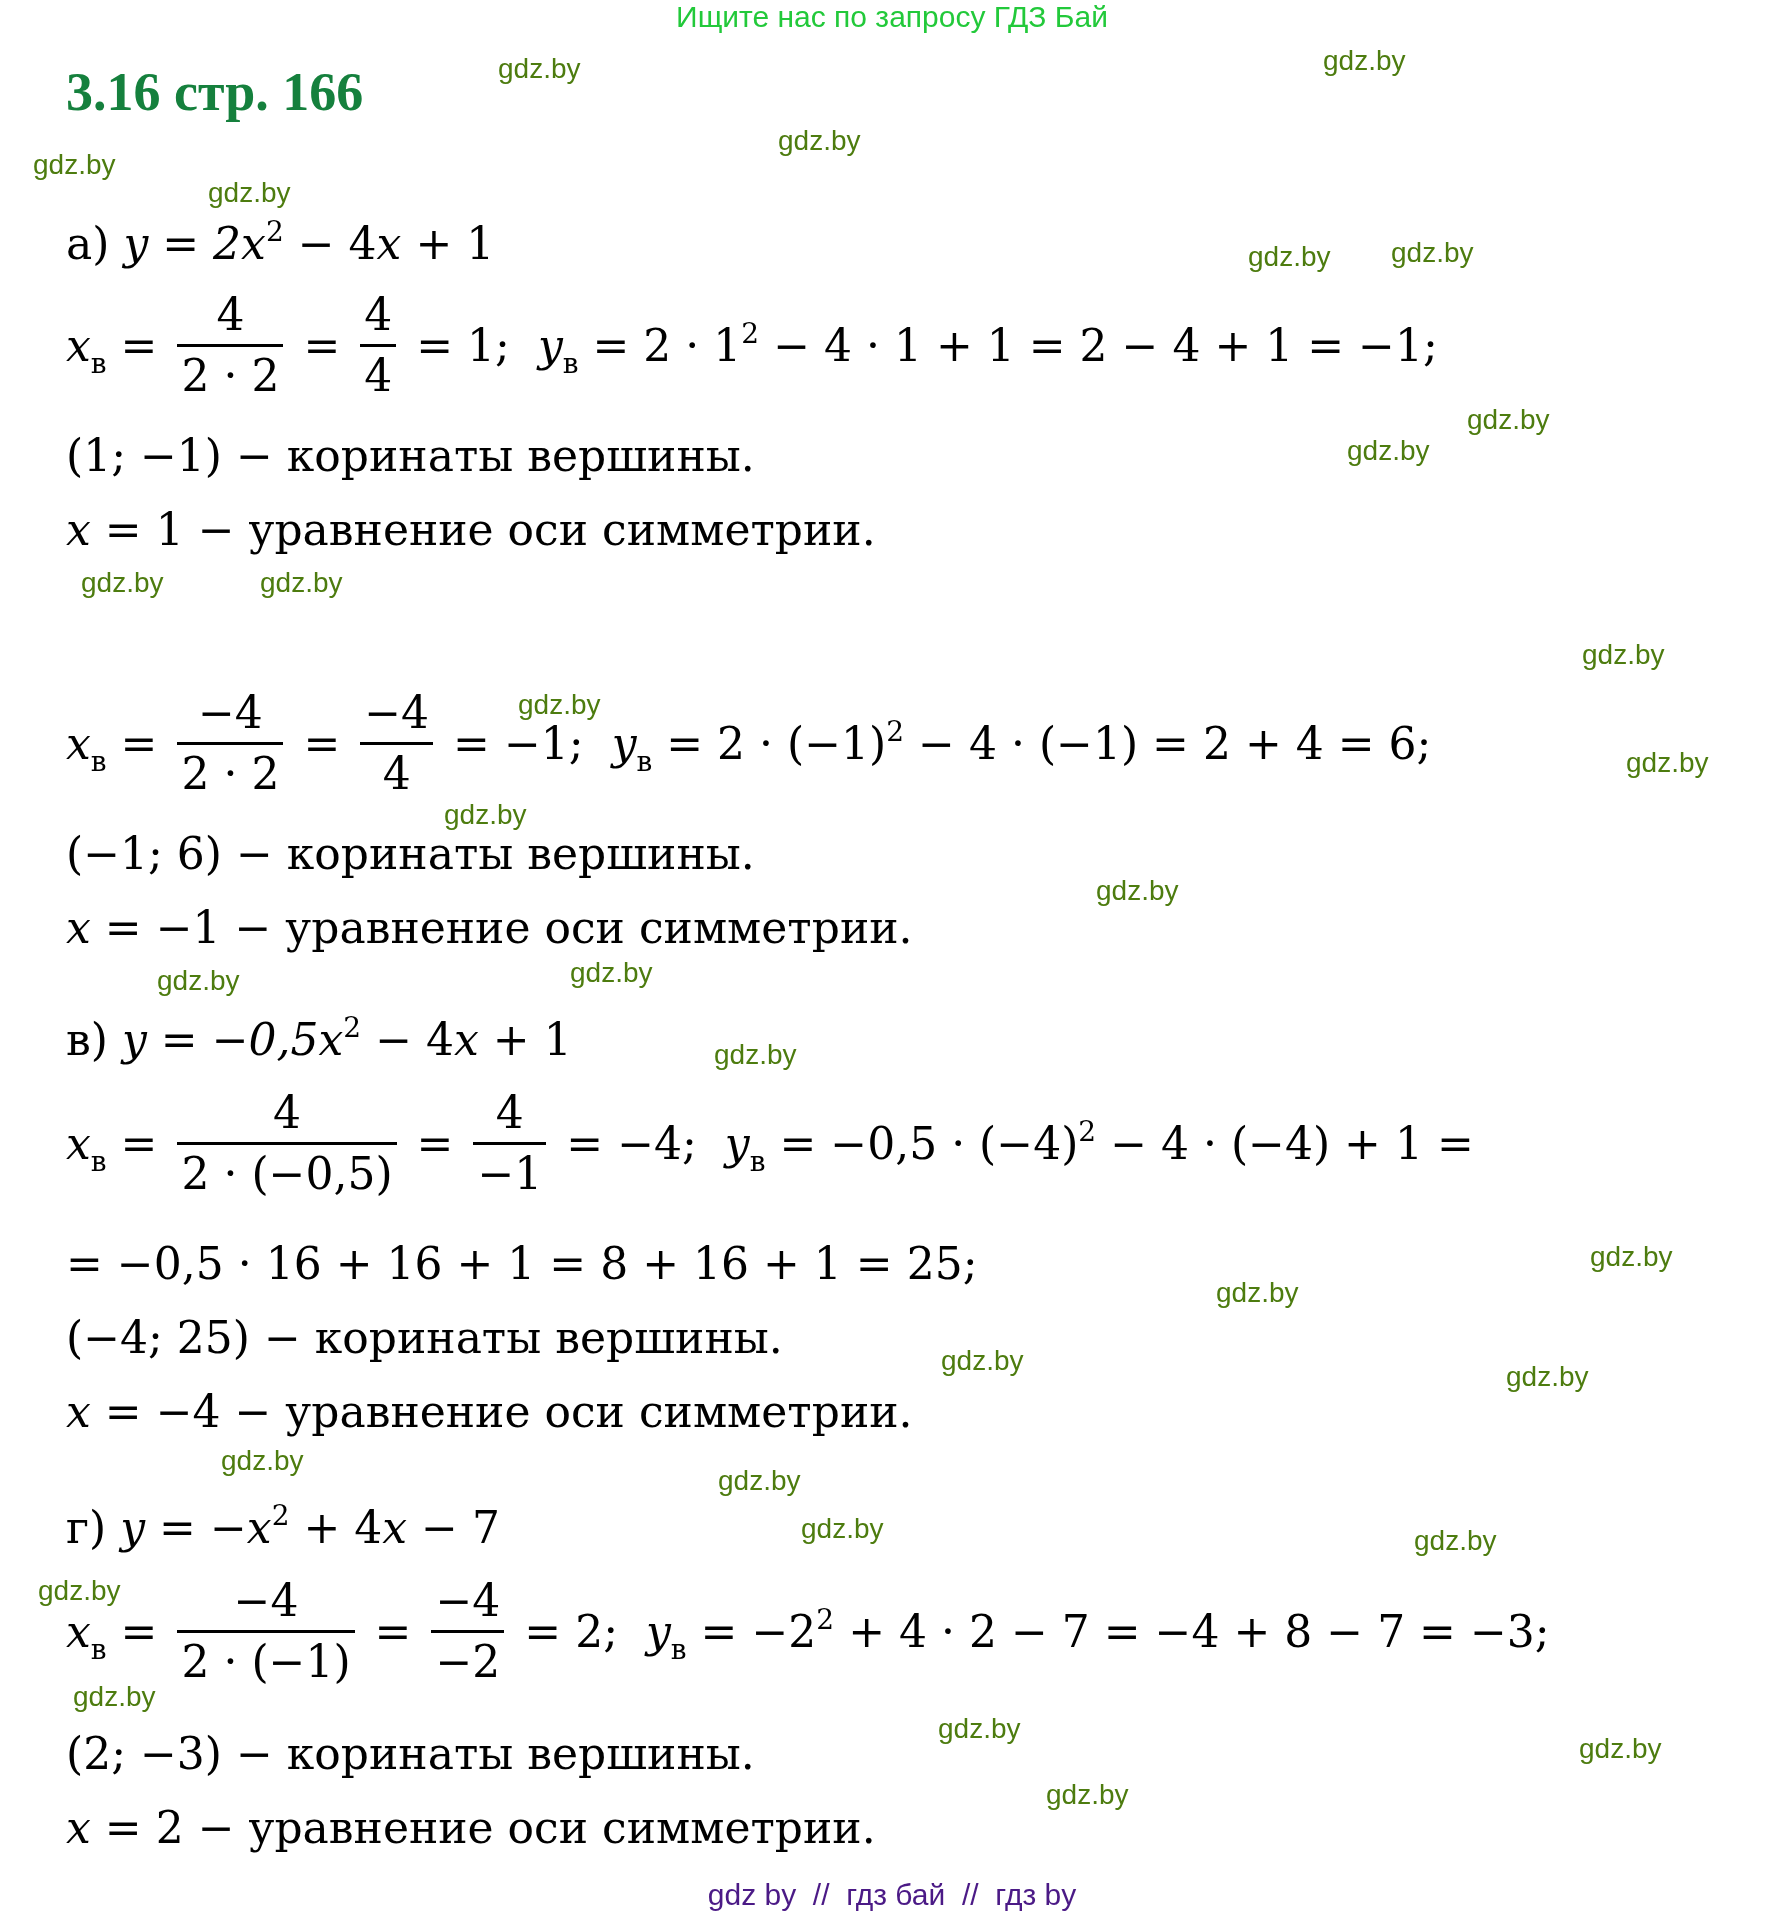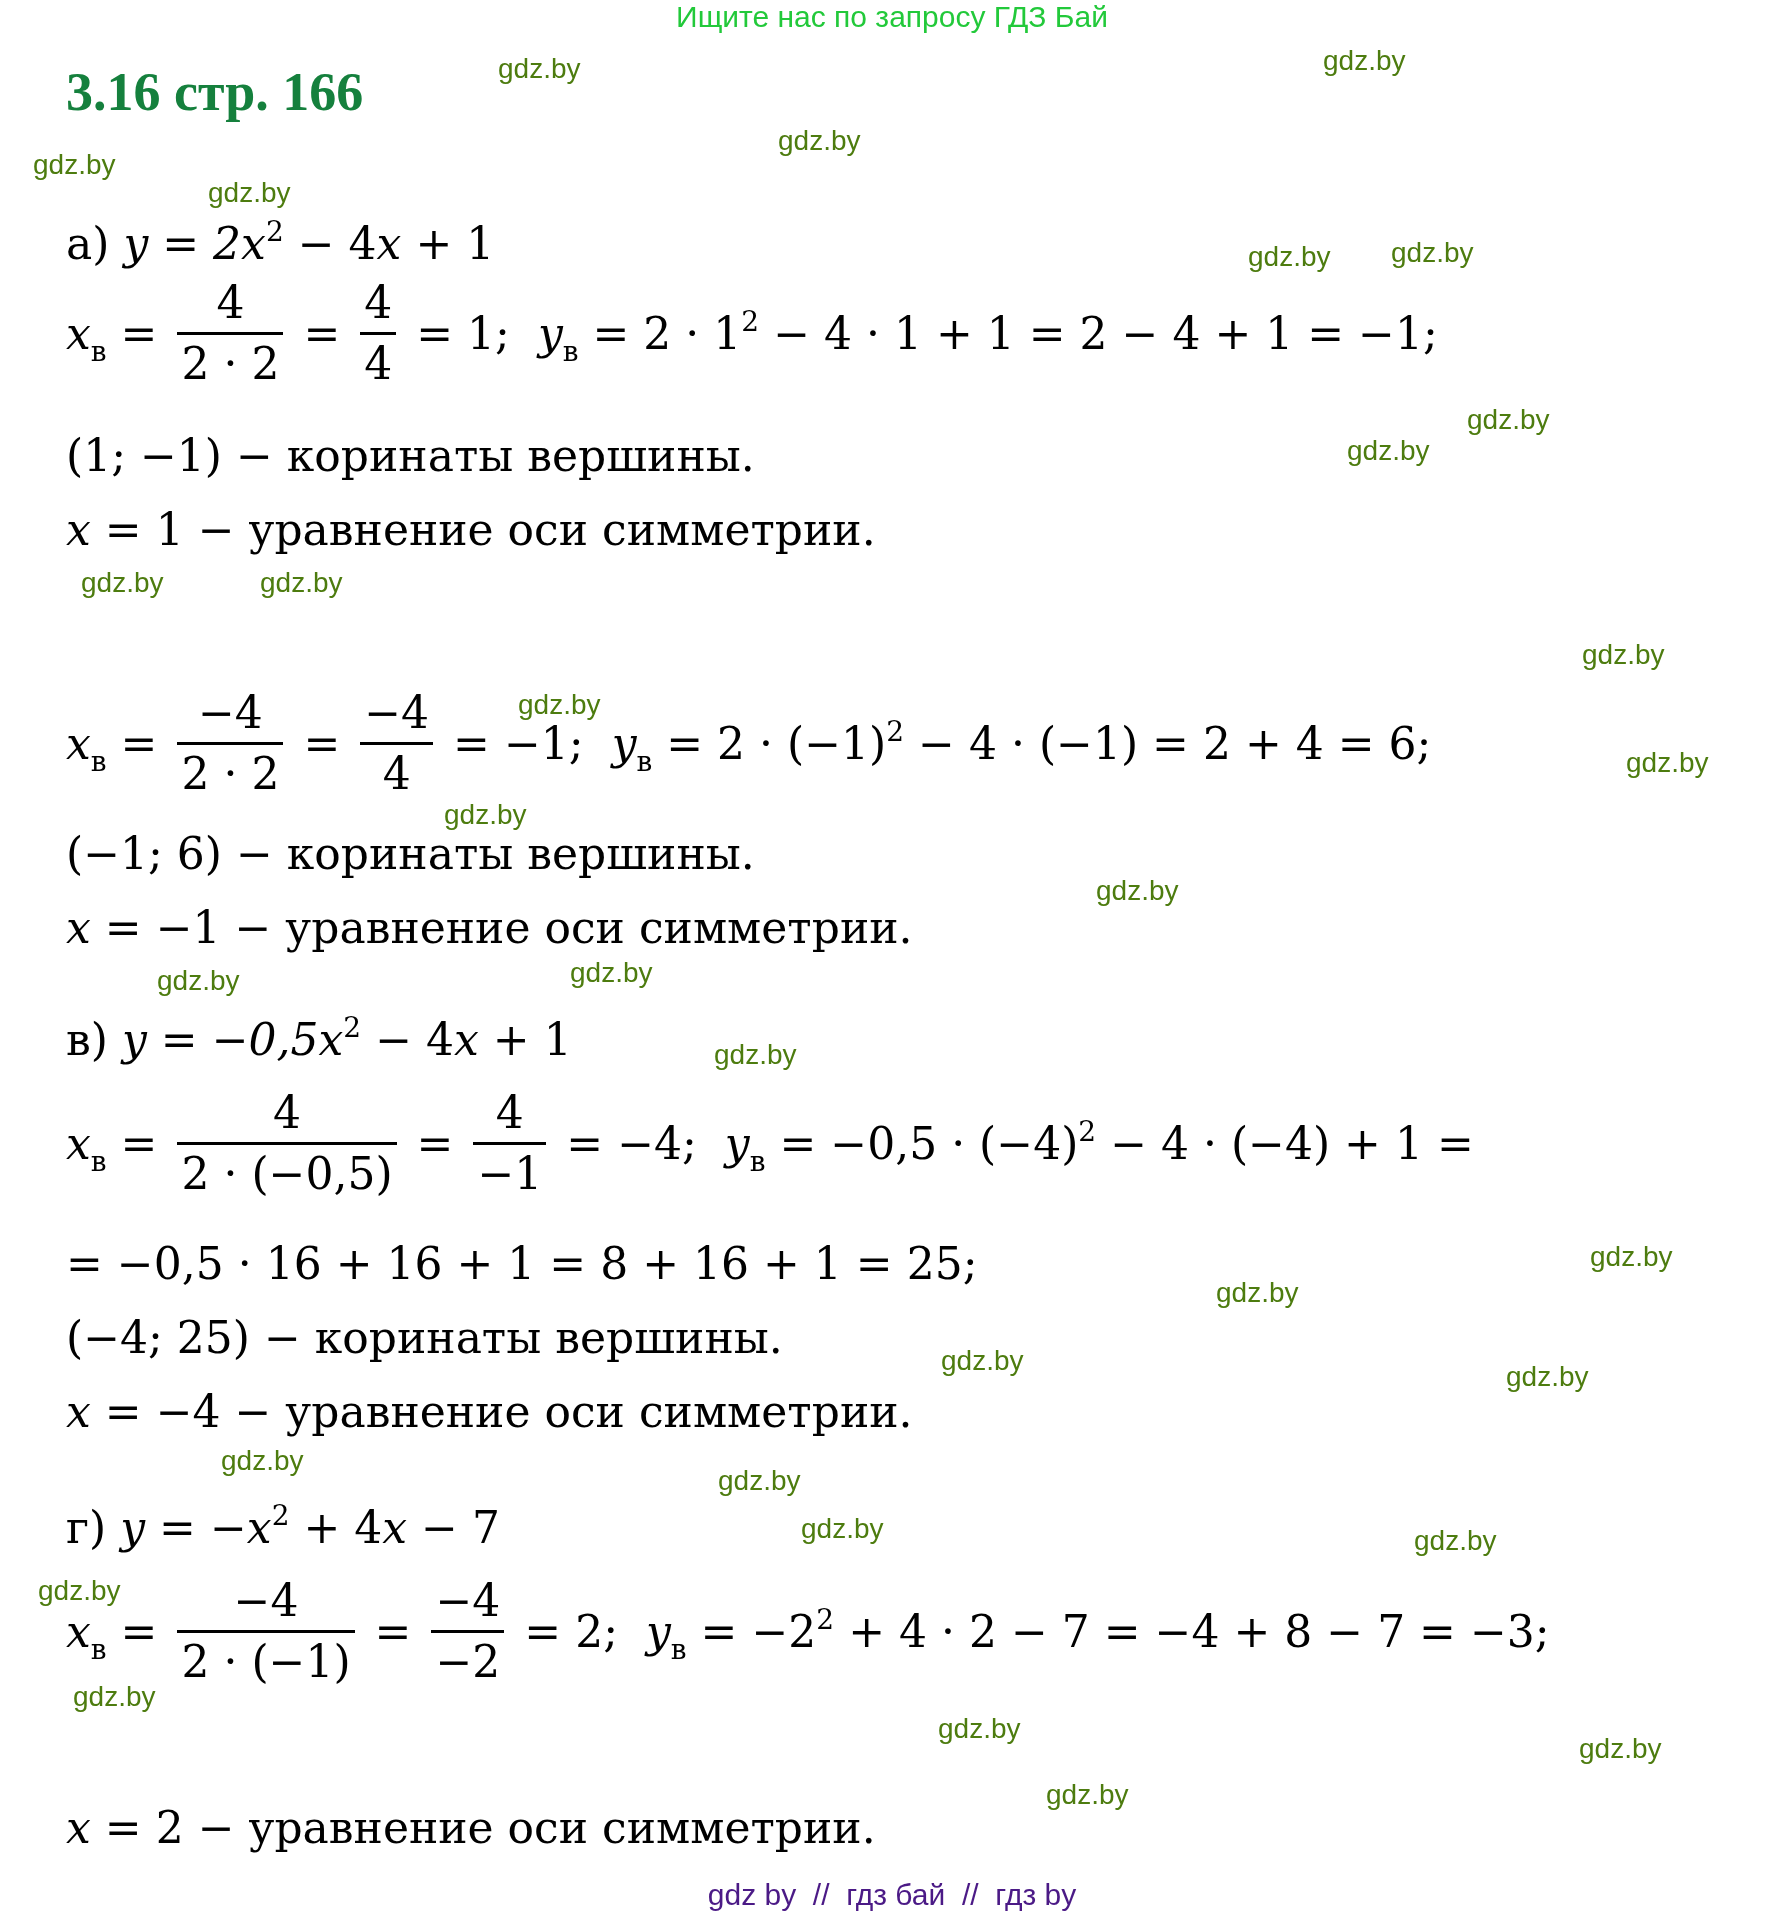--- a/index.html
+++ b/index.html
@@ -59,21 +59,21 @@
   <div class="wm" style="left:38px;top:1576px">gdz.by</div>
   <div class="wm" style="left:73px;top:1682px">gdz.by</div>
   <div class="wm" style="left:938px;top:1714px">gdz.by</div>
   <div class="wm" style="left:1579px;top:1734px">gdz.by</div>
   <div class="wm" style="left:1046px;top:1780px">gdz.by</div>
 
   <div class="line" style="top:216px">
     <span>а)</span>
     <i>y = 2</i><i>x</i><sup>2</sup><span> − 4</span><i>x</i><span> + 1</span>
   </div>
-  <div class="line" style="top:278px">
+  <div class="line" style="top:290px">
     <i>x</i><span class="sub">в</span> =
     <span class="frac"><span class="num">4</span><span class="bar"></span><span class="den">2 · 2</span></span> =
     <span class="frac"><span class="num">4</span><span class="bar"></span><span class="den">4</span></span>
     <span>= 1;</span>&nbsp;
     <i>y</i><span class="sub">в</span>
     <span>= 2 · 1</span><sup>2</sup><span> − 4 · 1 + 1 = 2 − 4 + 1 = −1;</span>
   </div>
   <div class="line" style="top:428px">(1; −1) − коринаты вершины.</div>
   <div class="line" style="top:502px"><i>x</i><span> = 1 − уравнение оси симметрии.</span></div>
 
@@ -109,16 +109,17 @@
     <i>y = −</i><i>x</i><sup>2</sup><span> + 4</span><i>x</i><span> − 7</span>
   </div>
   <div class="line" style="top:1576px">
     <i>x</i><span class="sub">в</span> =
     <span class="frac"><span class="num">−4</span><span class="bar"></span><span class="den">2 · (−1)</span></span> =
     <span class="frac"><span class="num">−4</span><span class="bar"></span><span class="den">−2</span></span>
     <span>= 2;</span>&nbsp;
     <i>y</i><span class="sub">в</span>
     <span>= −2</span><sup>2</sup><span> + 4 · 2 − 7 = −4 + 8 − 7 = −3;</span>
   </div>
+  <div class="line" style="top:1726px">(2; −3) − коринаты вершины.</div>
   <div class="line" style="top:1800px"><i>x</i><span> = 2 − уравнение оси симметрии.</span></div>
 
   <div class="footer">gdz by  //  гдз бай  //  гдз by</div>
 </div>
 
 </body></html>

